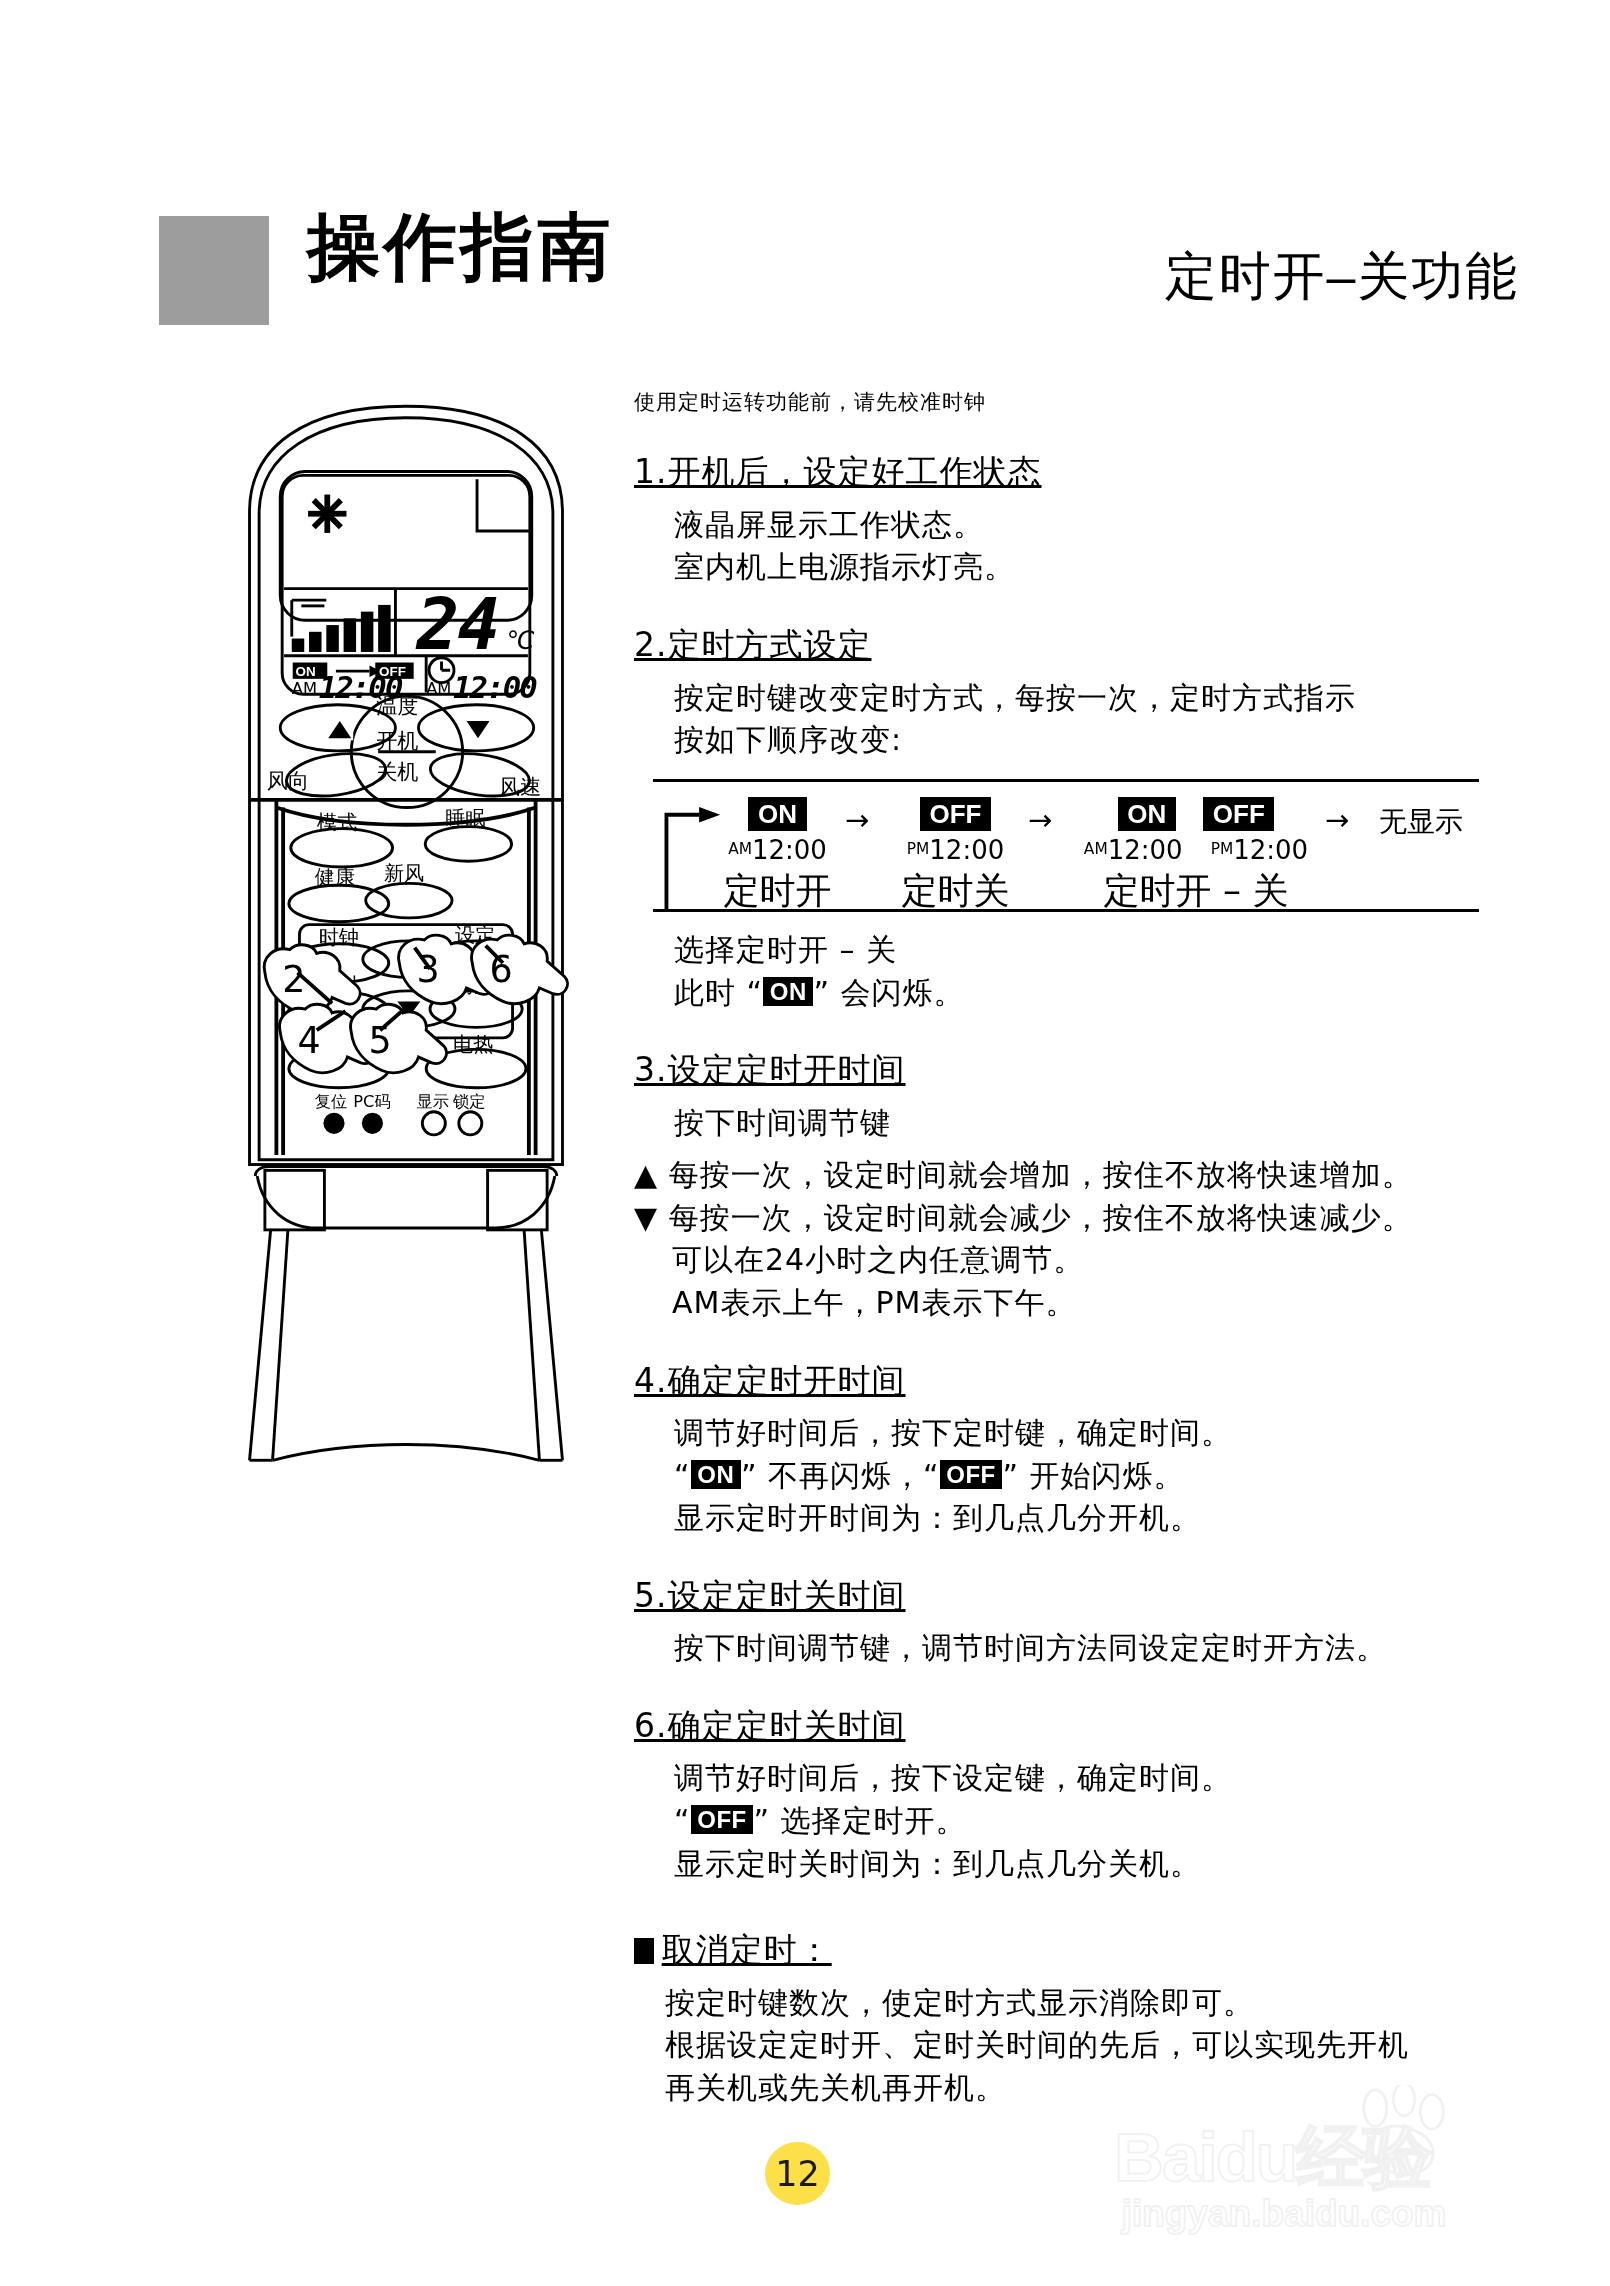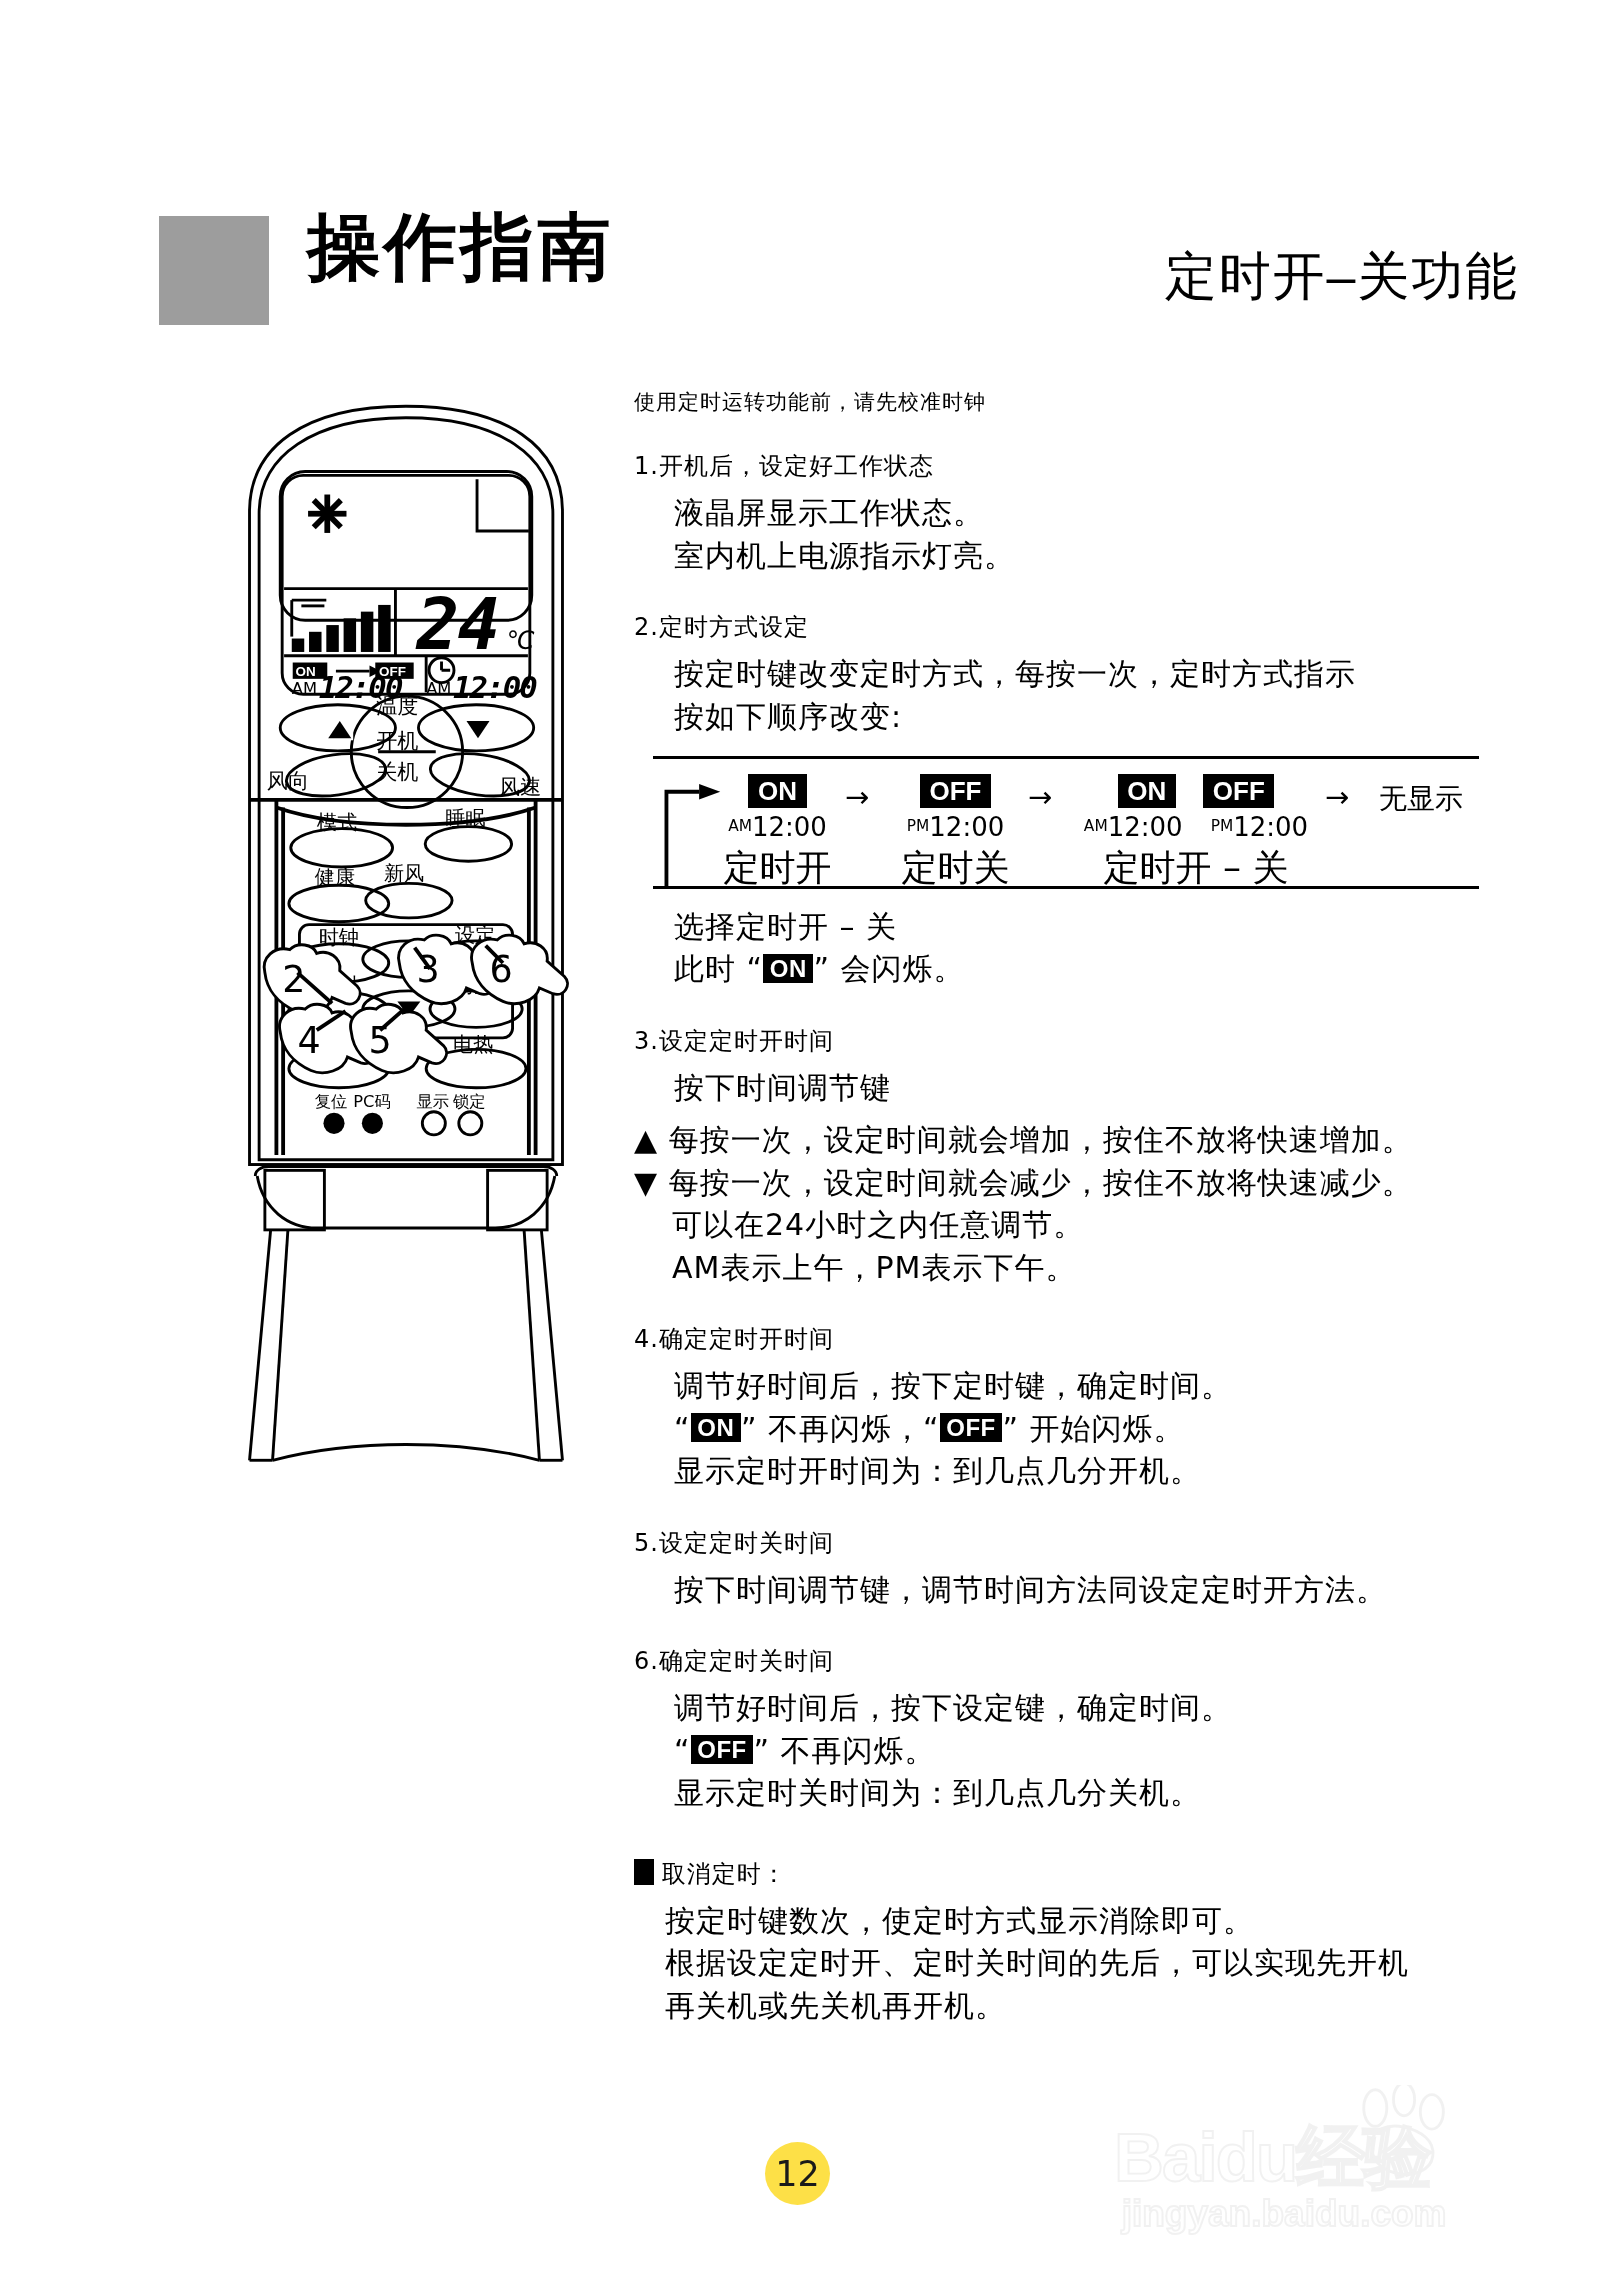--- a/index.html
+++ b/index.html
@@ -22,21 +22,21 @@
              font-family:Liberation Sans, sans-serif;}
 
   
   .remote{position:absolute;left:238px;top:396px;width:336px;height:1086px;}
   .remote svg{display:block;}
 
   
   .col{position:absolute;left:634px;top:388px;width:865px;}
   .lead{font-size:21px;font-family:"DejaVu Sans",sans-serif;letter-spacing:1px;line-height:1.35;}
   .step{margin-top:35px;}
-  .step-title{font-size:24px;font-family:"DejaVu Sans",sans-serif;letter-spacing:1px;line-height:1.3;}
+  .step-title{font-size:33px;font-family:"DejaVu Sans",sans-serif;letter-spacing:1px;line-height:1.3;text-decoration:underline;}
   .step-body{margin-left:40px;margin-top:9.6px;font-size:30px;
              font-family:"DejaVu Sans",sans-serif;letter-spacing:1px;line-height:1.42;}
   .nm{margin-left:0;}
 
   .badge{
     display:inline-block;background:#000;color:#fff;
     font-family:"Liberation Sans",sans-serif;font-weight:bold;
     font-size:24px;line-height:29px;padding:0 6.7px;
     vertical-align:2.9px;letter-spacing:0.5px;
   }
@@ -398,21 +398,21 @@
       <div class="step-body">
         <div>按下时间调节键，调节时间方法同设定定时开方法。</div>
       </div>
     </div>
 
     <div class="step">
       <div class="step-title">6.确定定时关时间</div>
       <div class="step-body">
         <div>调节好时间后，按下设定键，确定时间。</div>
         <div>
-          <span>“</span><span class="badge">OFF</span><span>” 不再闪烁。</span>
+          <span>“</span><span class="badge">OFF</span><span>” 选择定时开。</span>
         </div>
         <div>显示定时关时间为：到几点几分关机。</div>
       </div>
     </div>
 
     <div class="step" style="margin-top:44px;">
       <div class="step-title">
         <span class="sq"></span><span>取消定时：</span>
       </div>
       <div class="step-body" style="margin-left:31px;">

